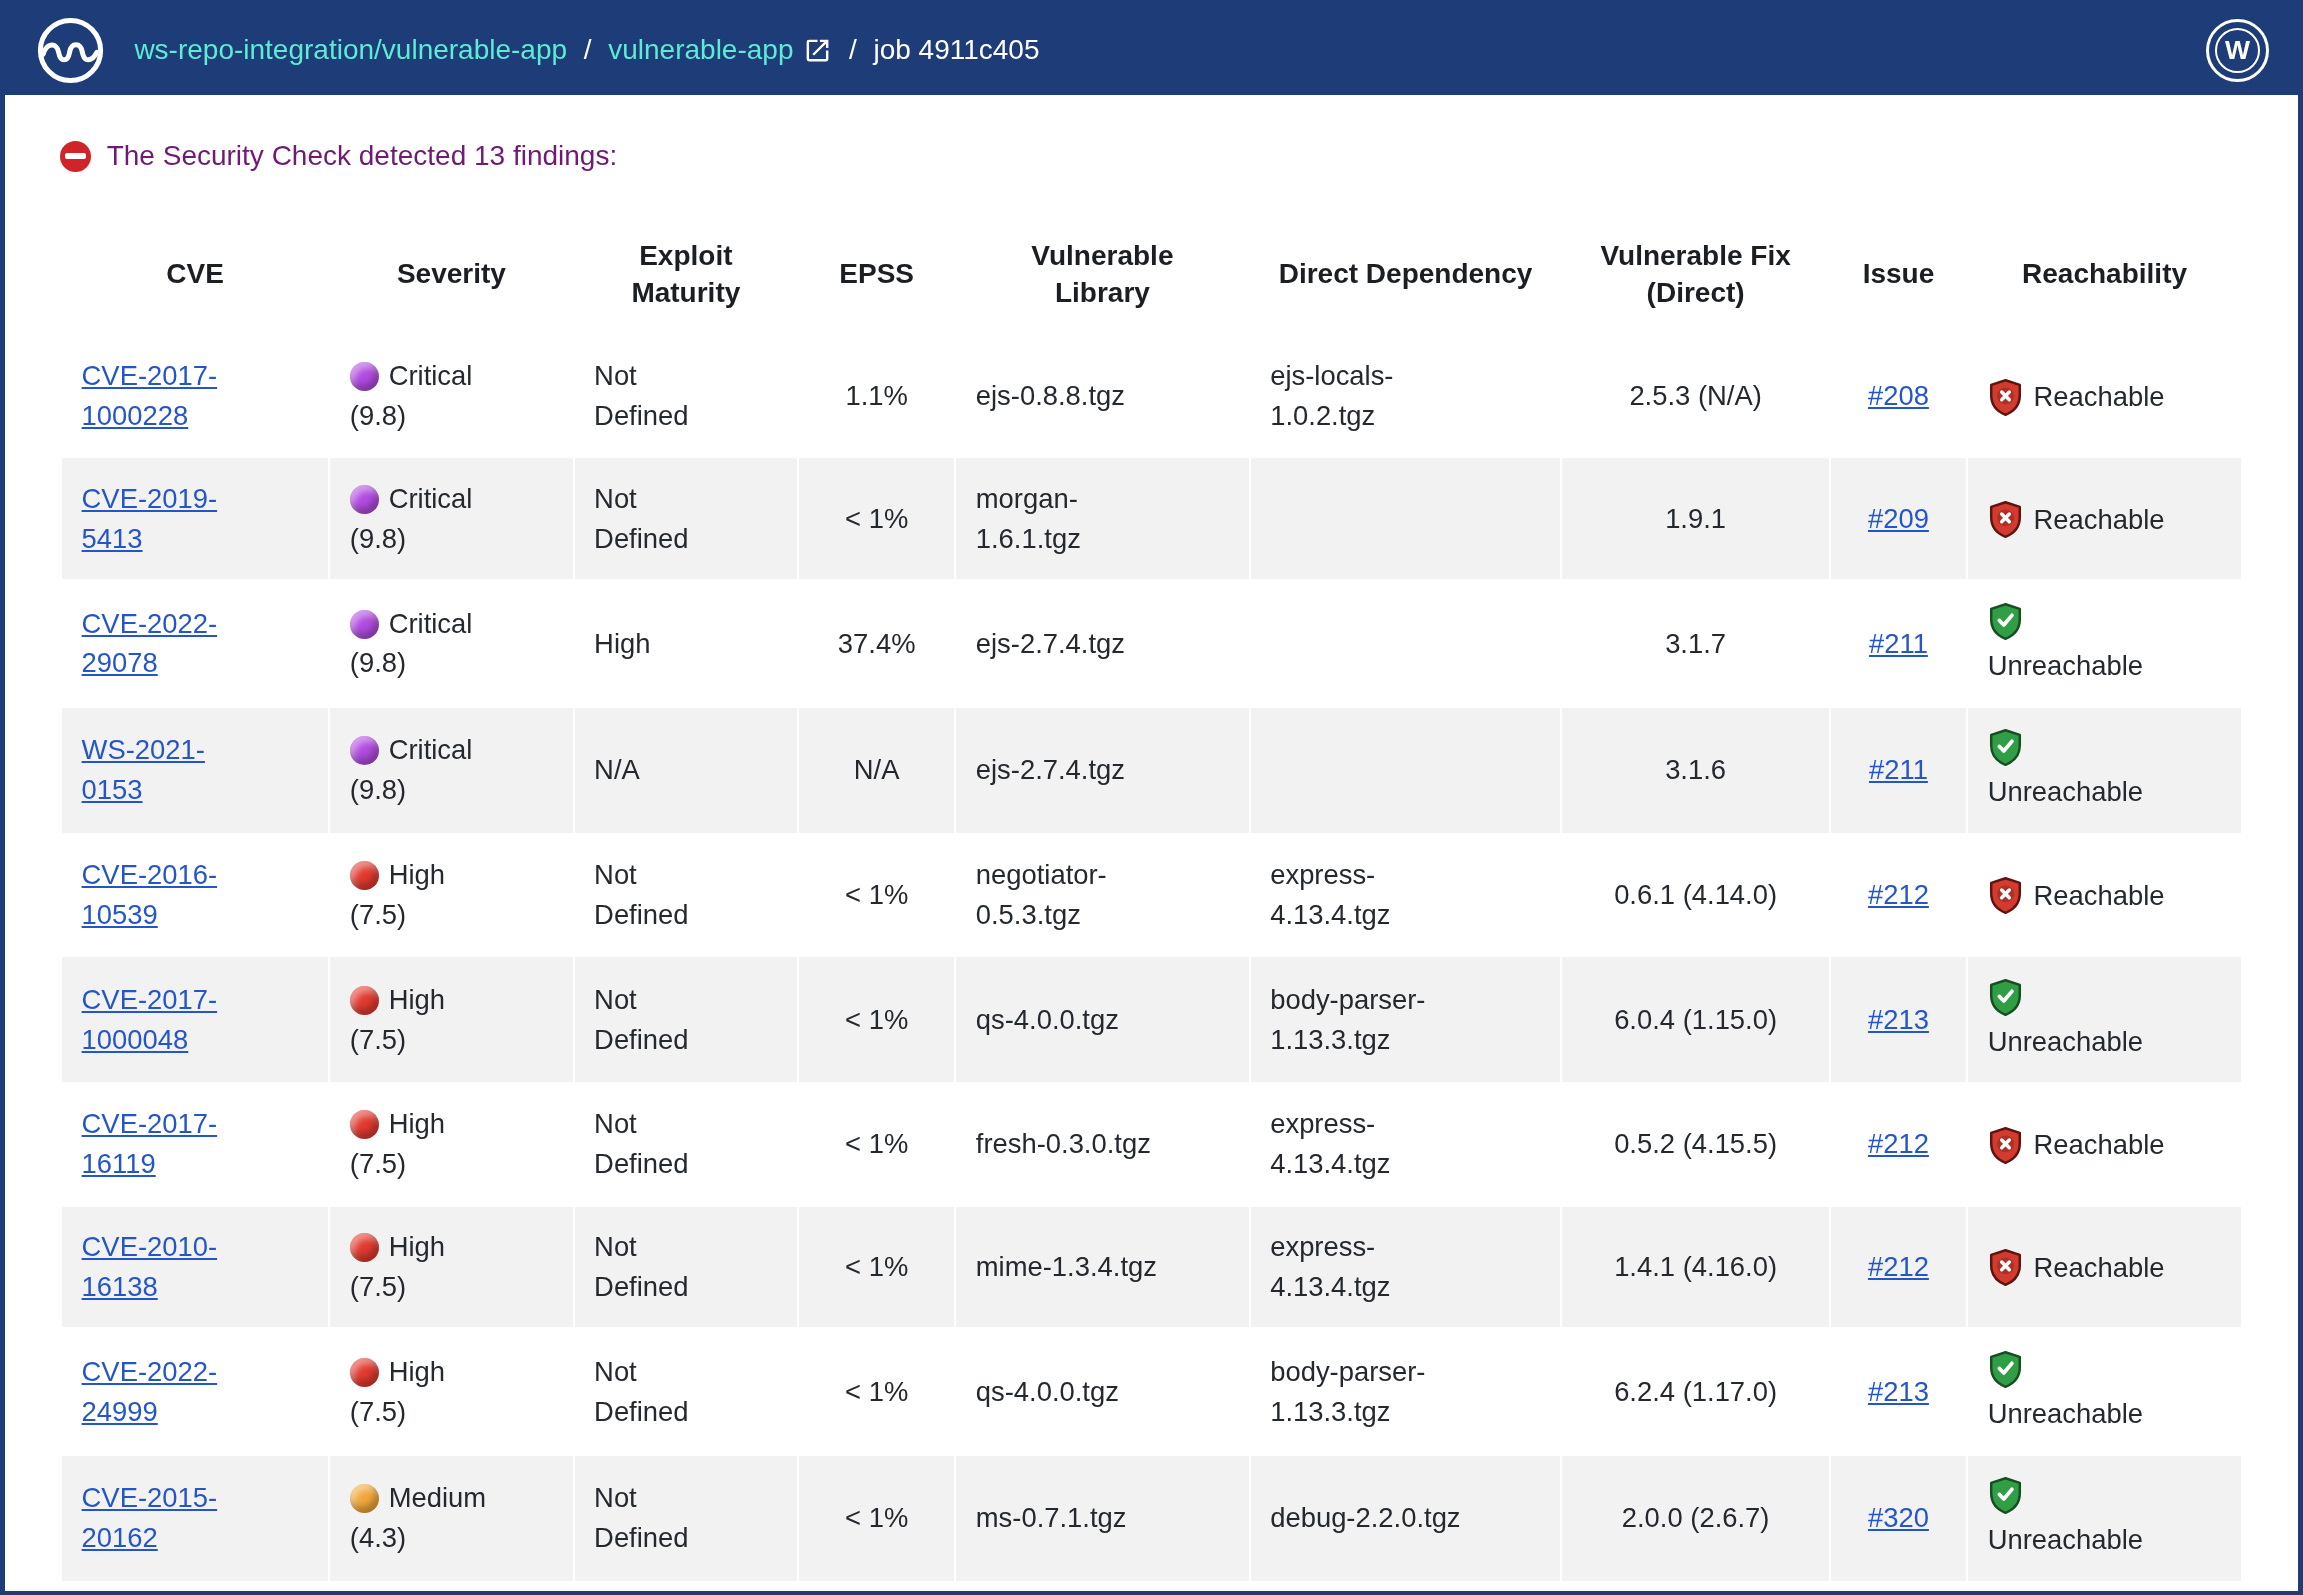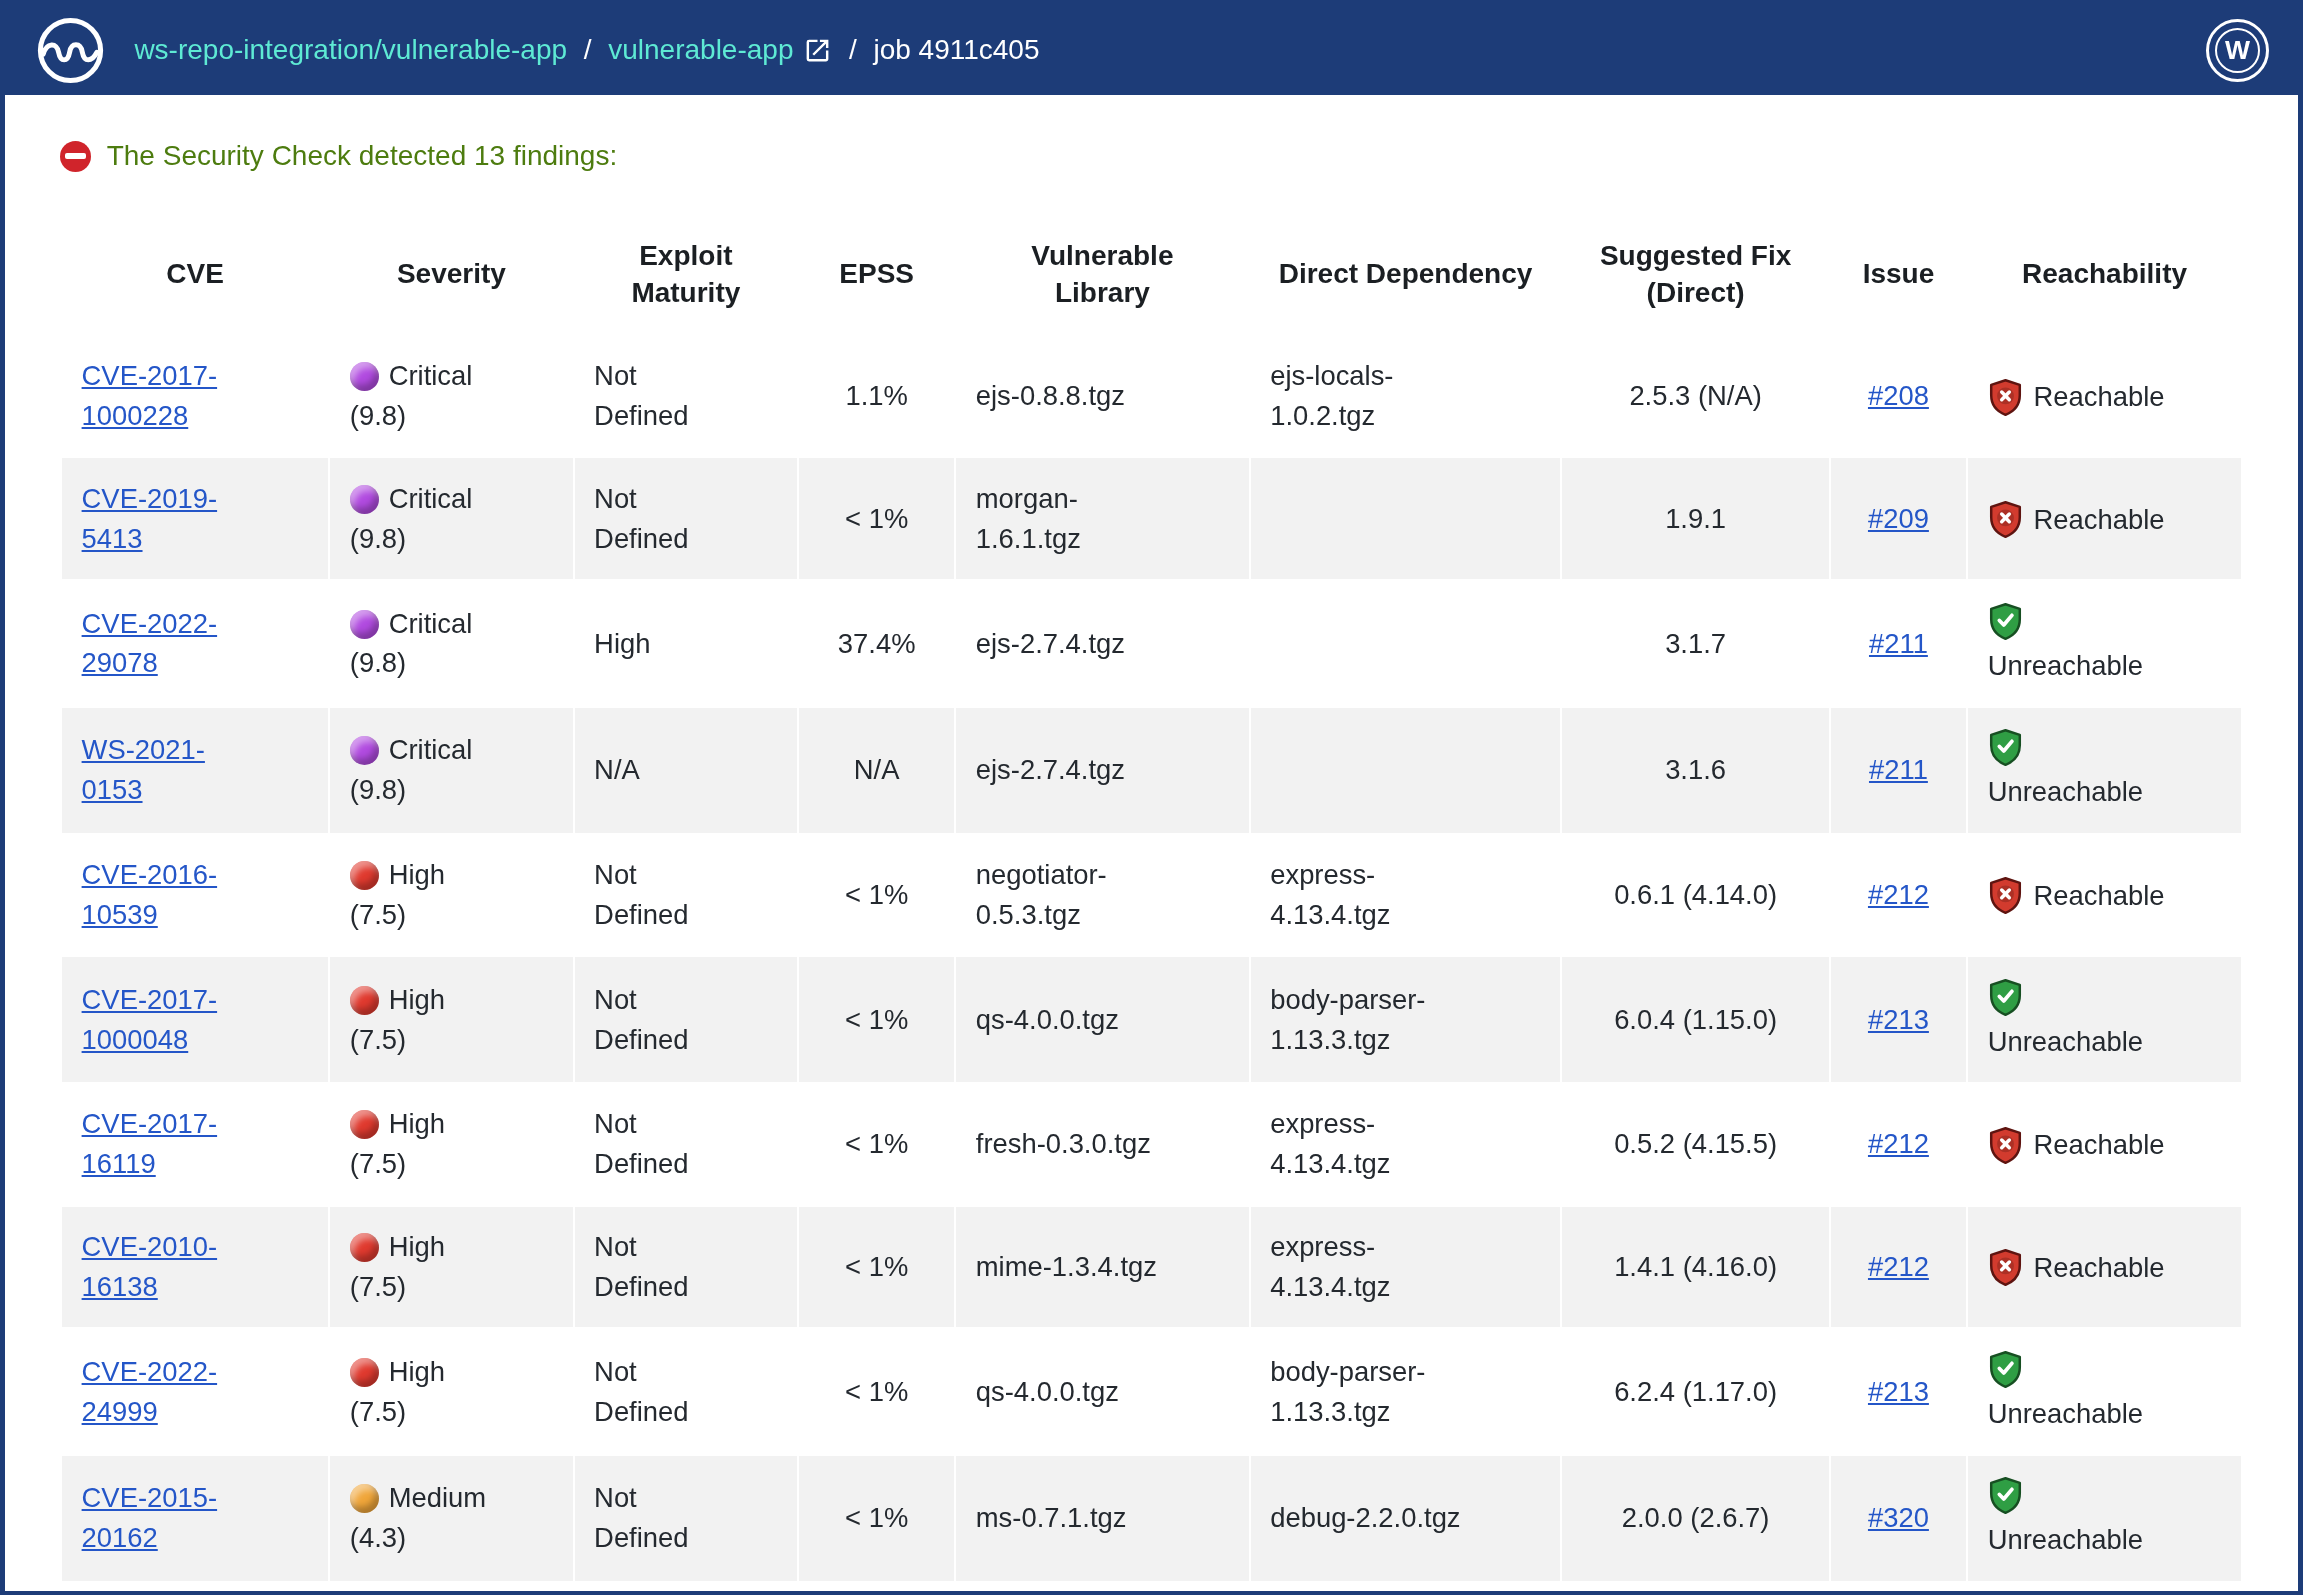--- a/index.html
+++ b/index.html
@@ -43,21 +43,21 @@
     background: var(--c-header, #1d3c78);
     border: 2.9px solid #fff;
     color: #fff; font-size: 26.5px; font-weight: 700;
     display: flex; align-items: center; justify-content: center;
   }
 
   
   main { padding: 45px 55px 0; }
   .summary {
     display: flex; align-items: center; gap: 15.7px;
-    font-size: 28px; margin-bottom: 41px; color: #4d7c0f;
+    font-size: 28px; margin-bottom: 41px; color: #701a75;
   }
   .no-entry {
     width: 31px; height: 31px; border-radius: 50%;
     background: var(--c-noentry, #d0242b);
     position: relative; display: inline-block; flex: 0 0 auto;
   }
   .no-entry::after {
     content: ""; position: absolute; left: 4.9px; right: 4.9px; top: 12.7px;
     height: 5.9px; background: #fff; border-radius: 2px;
   }
@@ -156,21 +156,21 @@
 
     <table>
       <thead>
         <tr id="head-row">
             <th class="c-cve"><span class="hwrap">CVE</span></th>
             <th class="c-sev"><span class="hwrap">Severity</span></th>
             <th class="c-exp"><span class="hwrap">Exploit Maturity</span></th>
             <th class="c-epss"><span class="hwrap">EPSS</span></th>
             <th class="c-lib"><span class="hwrap">Vulnerable Library</span></th>
             <th class="c-dep"><span class="hwrap">Direct Dependency</span></th>
-            <th class="c-fix"><span class="hwrap">Suggested Fix (Direct)</span></th>
+            <th class="c-fix"><span class="hwrap">Vulnerable Fix (Direct)</span></th>
             <th class="c-issue"><span class="hwrap">Issue</span></th>
             <th class="c-reach"><span class="hwrap">Reachability</span></th>
           </tr>
       </thead>
       <tbody id="table-body">
           <tr>
             <td class="c-cve"><a class="link wrap" href="#">CVE-2017-1000228</a></td>
             <td class="c-sev"><span class="dot dot-critical"></span><span>Critical</span><br><span>(9.8)</span></td>
             <td class="c-exp"><span class="wrap">Not Defined</span></td>
             <td class="c-epss">1.1%</td>

